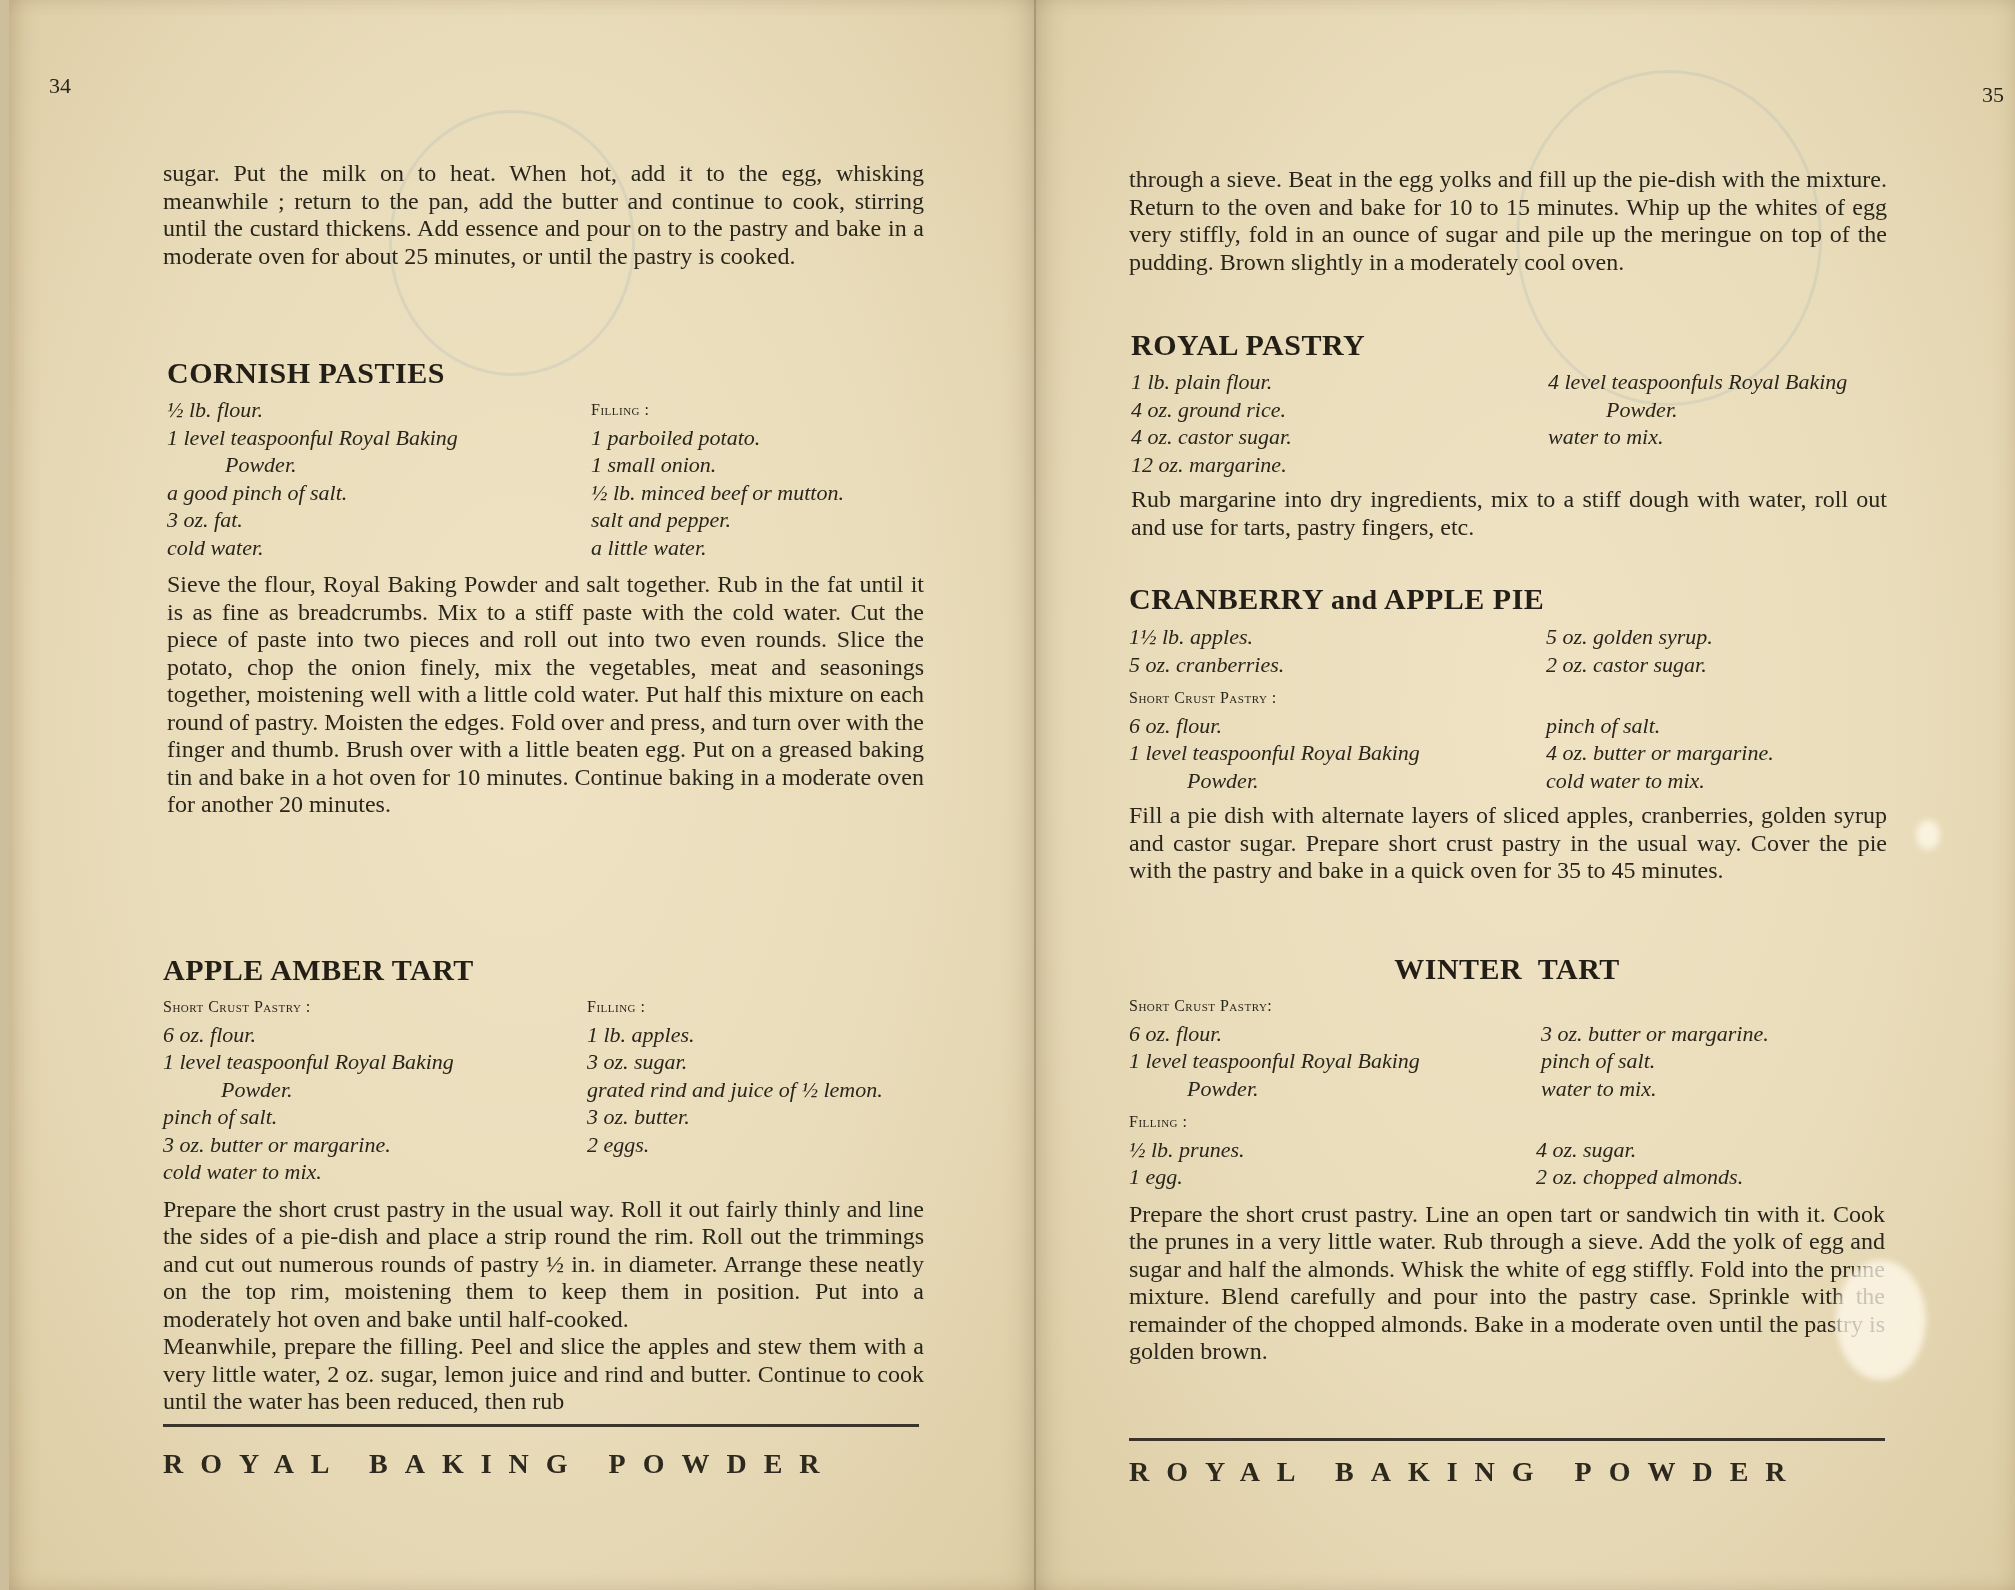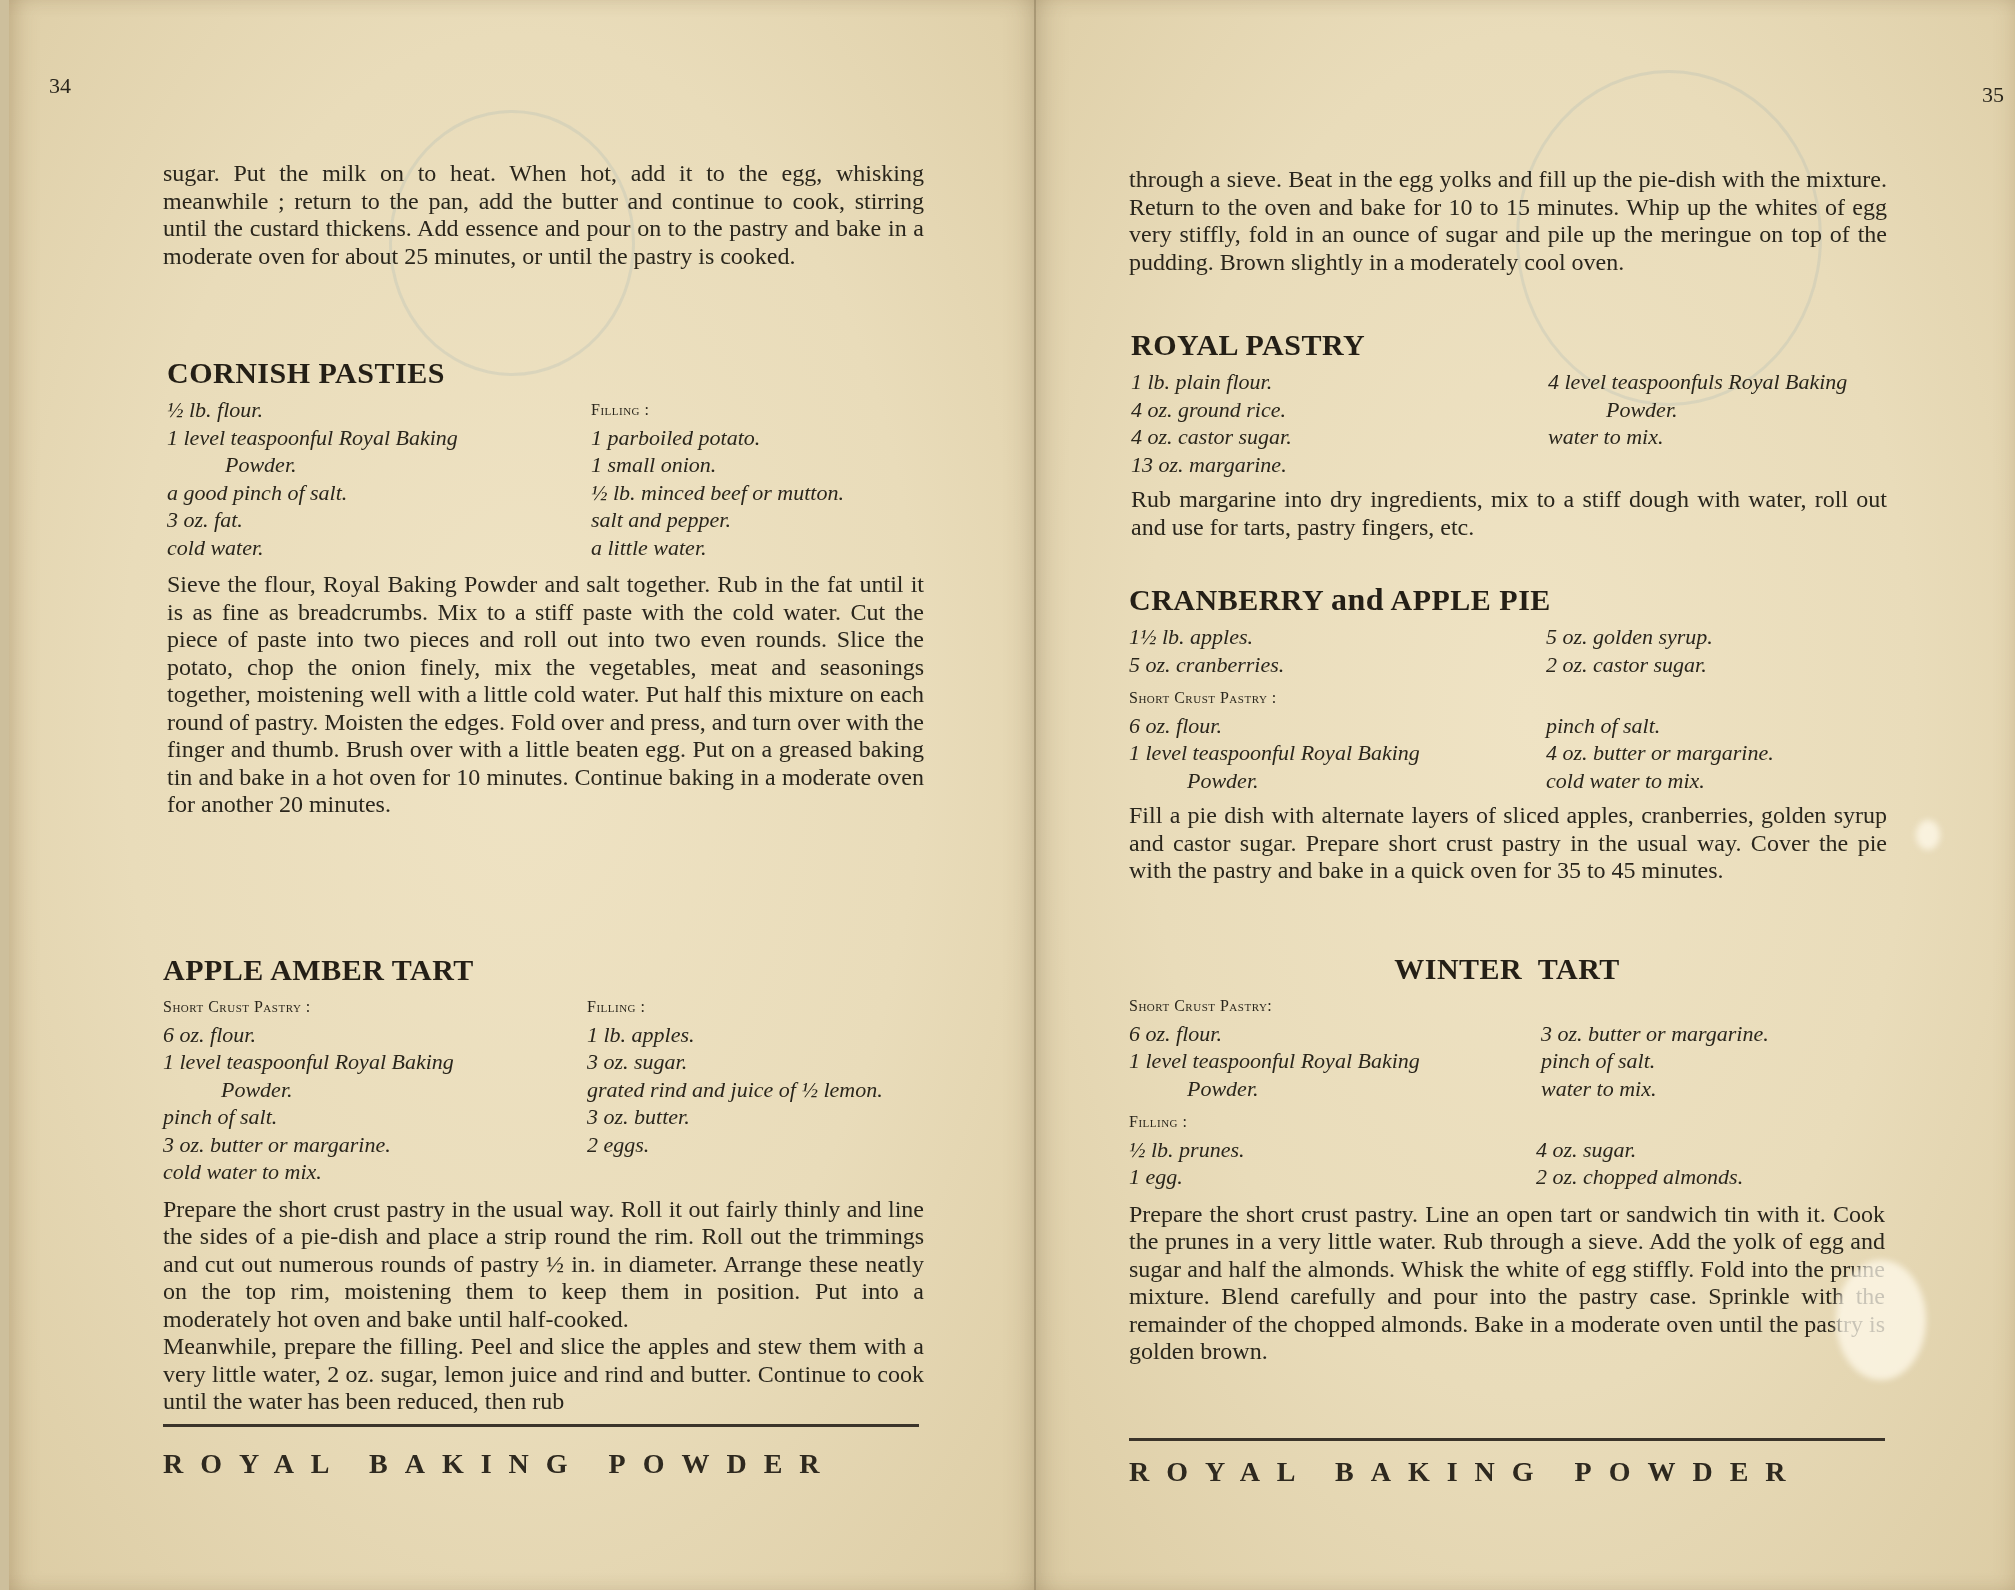--- a/index.html
+++ b/index.html
@@ -17,21 +17,21 @@
   .page.left { left:0; width:1027px; box-shadow: inset -18px 0 30px -18px rgba(90,70,40,.35), inset 14px 0 24px -10px rgba(120,90,50,.35); }
   .page.right { left:1027px; width:988px; box-shadow: inset 18px 0 30px -18px rgba(90,70,40,.35), inset -14px 0 24px -10px rgba(120,90,50,.35); }
   .gutter { position:absolute; left:1025px; top:0; width:2px; height:1590px; background:#8f7f5e; opacity:.55; }
   .page-num { position:absolute; font-size:22px; color:#2a261c; }
   .block { position:absolute; font-size:24px; line-height:27.5px; }
   .para { text-align:justify; text-align-last:left; }
   h2 {
     margin:0; font-weight:bold; font-size:30px; letter-spacing:0.5px;
     color:#241f16; line-height:34px;
   }
-  h2 .and { font-size:32px; }
+  h2 .and { font-size:28px; }
   .ing { display:grid; grid-template-columns: 1fr 1fr; column-gap:32px; font-style:italic; font-size:22px; line-height:27.5px; margin-top:6px; }
   .ing.royal { grid-template-columns: 385px 1fr; }
   .ing .col div { white-space:nowrap; }
   .ing .indent { padding-left:58px; }
   .sc { font-variant:small-caps; font-style:normal; font-size:16px; letter-spacing:.5px; }
   .rule { position:absolute; height:3px; background:#3b342a; }
   .footer { position:absolute; font-size:28px; letter-spacing:17px; font-weight:bold; color:#2e291f; white-space:nowrap; }
   .spot { position:absolute; border-radius:50%; background:rgba(255,250,235,.75); filter:blur(3px); }
   .watermark { position:absolute; border:3px solid rgba(140,165,175,.18); border-radius:50%; }
 </style>
@@ -106,21 +106,21 @@
 
     <div class="block para" style="left:93px;top:166px;width:758px;">through a sieve. Beat in the egg yolks and fill up the pie-dish with the mixture. Return to the oven and bake for 10 to 15 minutes. Whip up the whites of egg very stiffly, fold in an ounce of sugar and pile up the meringue on top of the pudding. Brown slightly in a moderately cool oven.</div>
 
     <div class="block" style="left:95px;top:328px;width:756px;">
       <h2>ROYAL PASTRY</h2>
       <div class="ing royal">
         <div class="col">
           <div>1 lb. plain flour.</div>
           <div>4 oz. ground rice.</div>
           <div>4 oz. castor sugar.</div>
-          <div>13 oz. margarine.</div>
+          <div>12 oz. margarine.</div>
         </div>
         <div class="col">
           <div>4 level teaspoonfuls Royal Baking</div>
           <div class="indent">Powder.</div>
           <div>water to mix.</div>
         </div>
       </div>
       <div class="para" style="margin-top:8px;">Rub margarine into dry ingredients, mix to a stiff dough with water, roll out and use for tarts, pastry fingers, etc.</div>
     </div>
 

